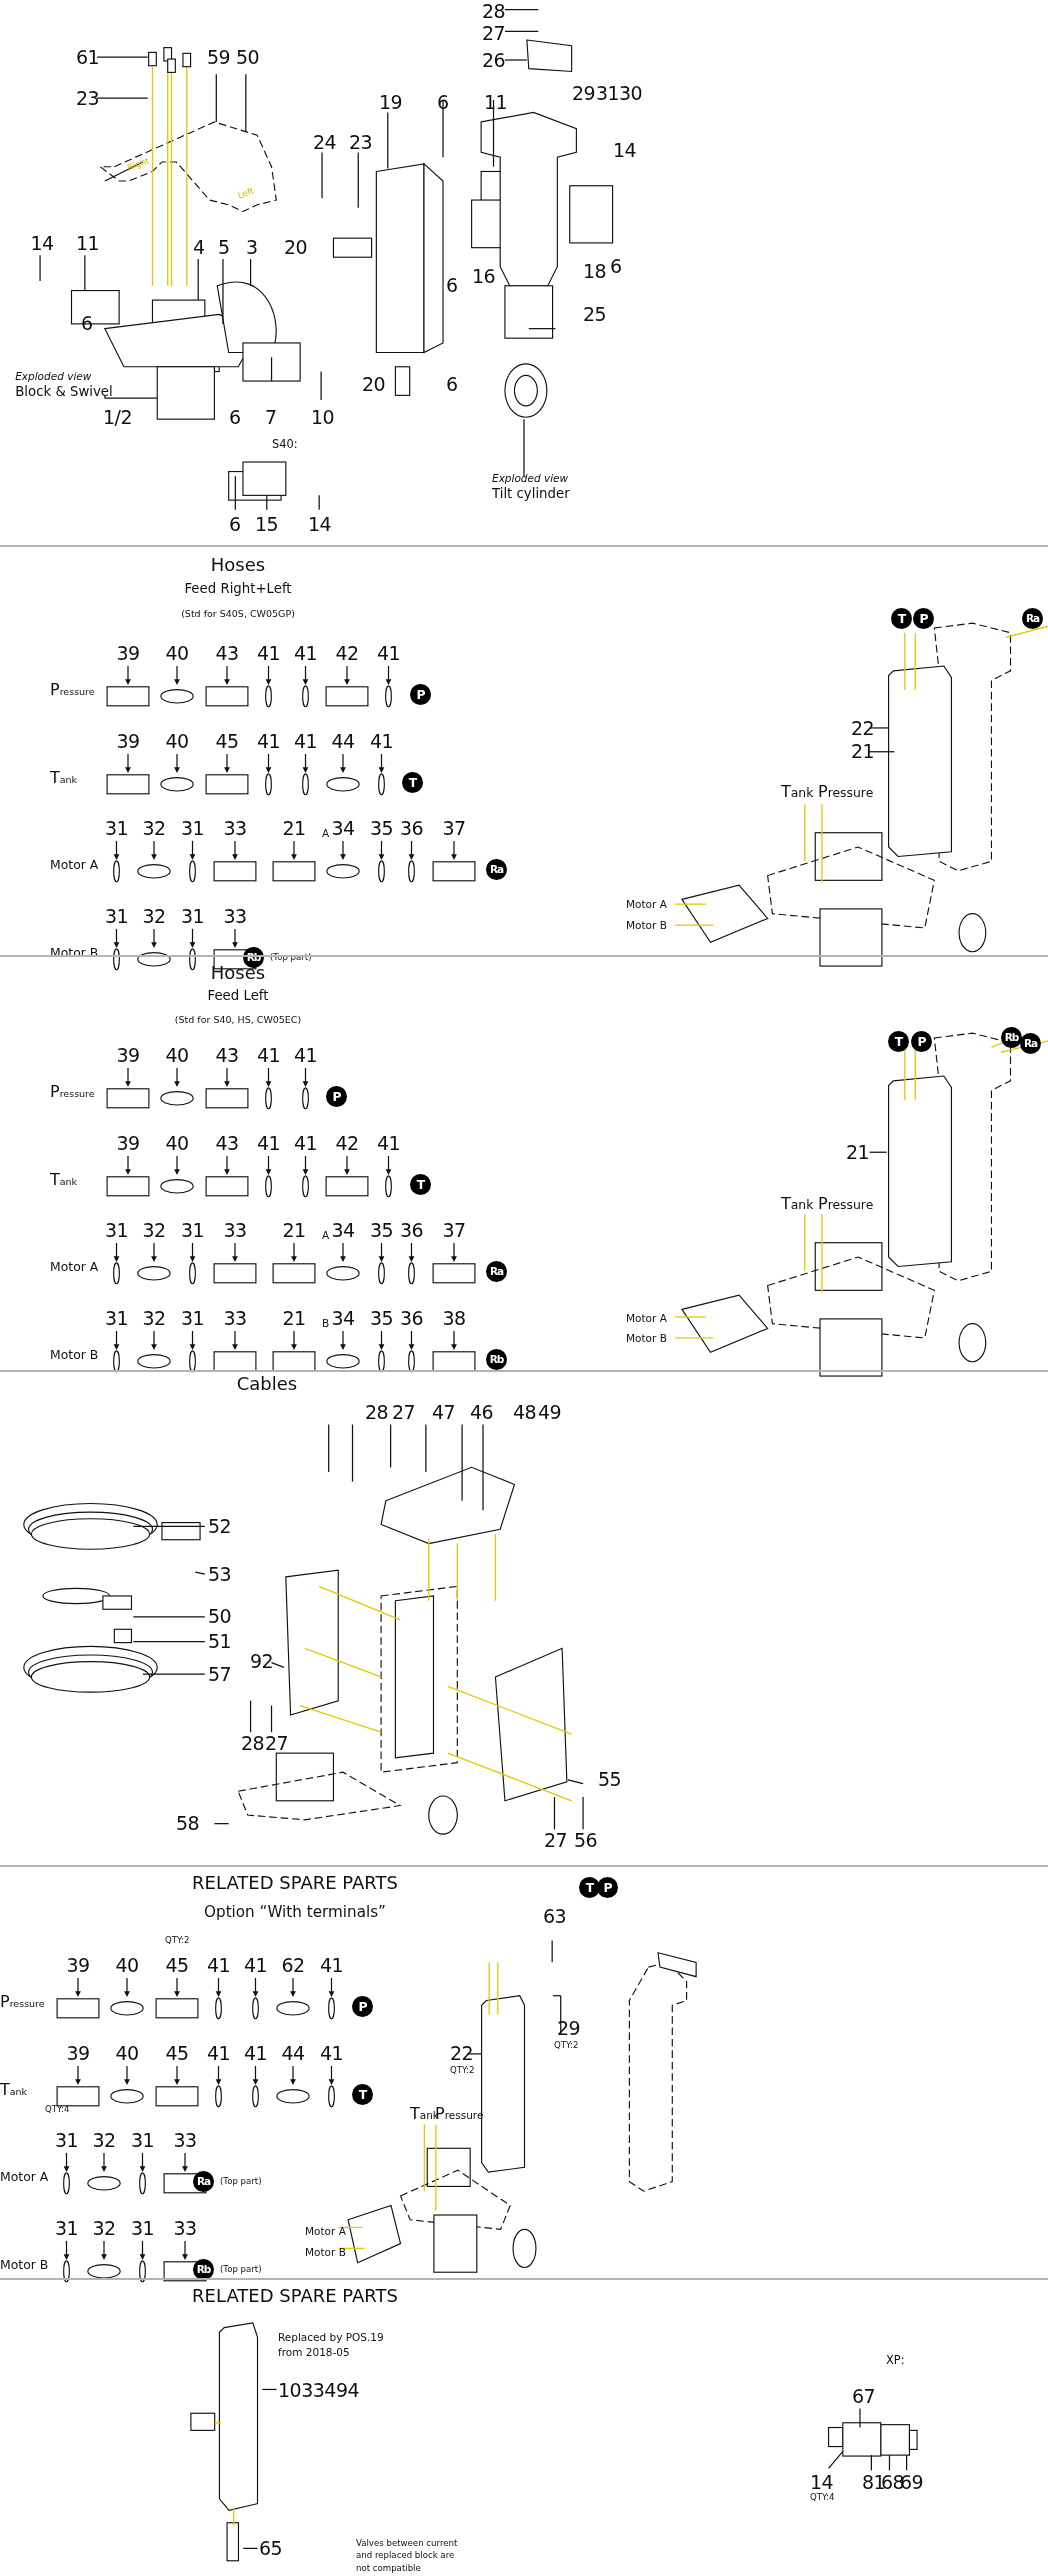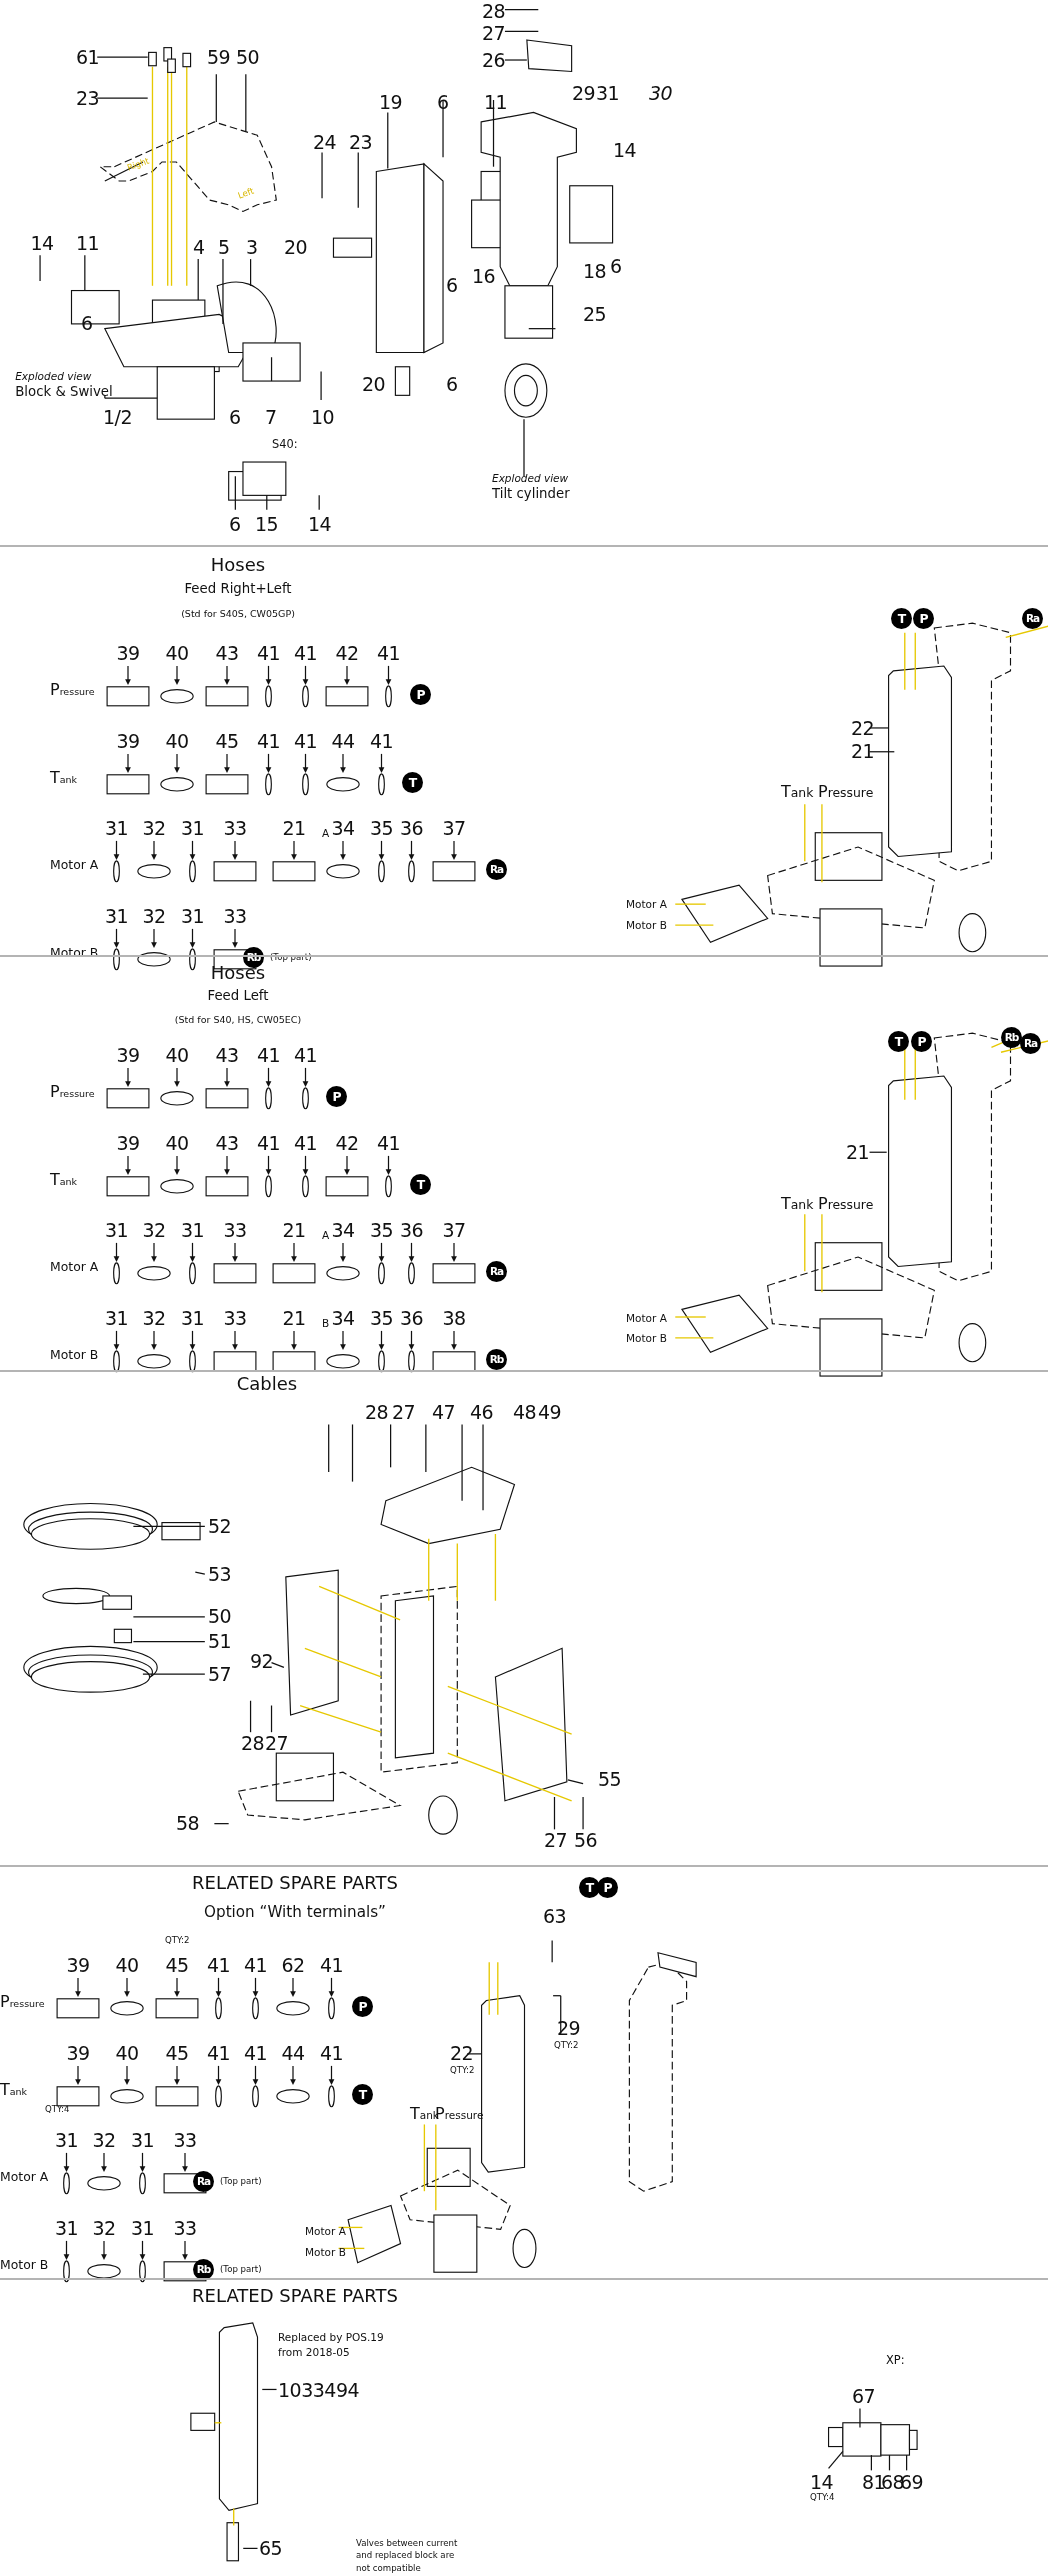--- a/index.html
+++ b/index.html
@@ -127,21 +127,21 @@
   <span class="lbl" style="left:284px;top:238px;">20</span>
   <span class="lbl" style="left:362px;top:375px;">20</span>
   <span class="lbl" style="left:446px;top:276px;">6</span>
   <span class="lbl" style="left:446px;top:375px;">6</span>
   <span class="lbl" style="left:472px;top:267px;">16</span>
   <span class="lbl" style="left:482px;top:1.9px;">28</span>
   <span class="lbl" style="left:482px;top:24px;">27</span>
   <span class="lbl" style="left:482px;top:51px;">26</span>
   <span class="lbl" style="left:572px;top:84px;">29</span>
   <span class="lbl" style="left:596px;top:84px;">31</span>
-  <span class="lbl" style="left:649px;top:84px;font-style:italic;">30</span>
+  <span class="lbl" style="left:619px;top:84px;">30</span>
   <span class="lbl" style="left:613px;top:141px;">14</span>
   <span class="lbl" style="left:583px;top:262px;">18</span>
   <span class="lbl" style="left:610px;top:257px;">6</span>
   <span class="lbl" style="left:583px;top:305px;">25</span>
   <span class="caption-it" style="left:492px;top:472px;">Exploded view</span>
   <span class="caption" style="left:492px;top:486px;">Tilt cylinder</span>
   <span class="lbl small" style="left:272px;top:440px;font-size:11.4px;">S40:</span>
   <span class="lbl" style="left:229px;top:515px;">6</span>
   <span class="lbl" style="left:255px;top:515px;">15</span>
   <span class="lbl" style="left:308px;top:515px;">14</span>

